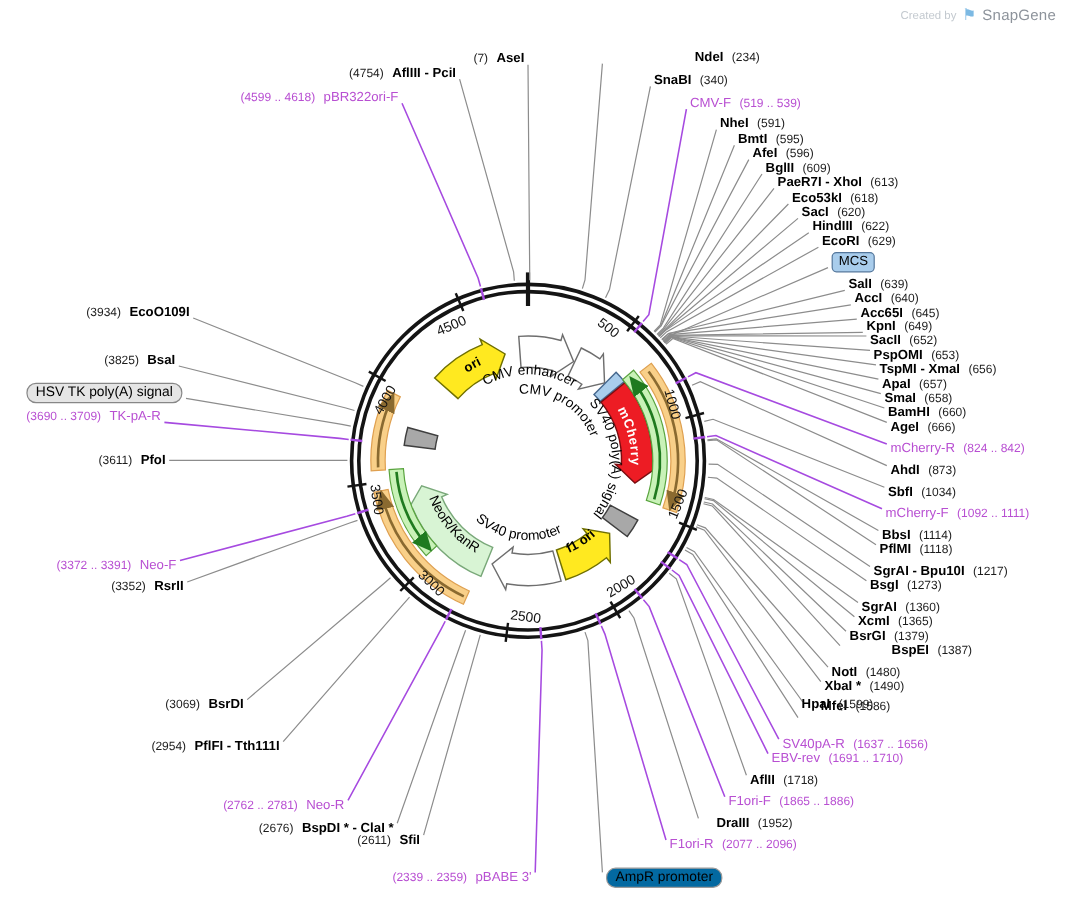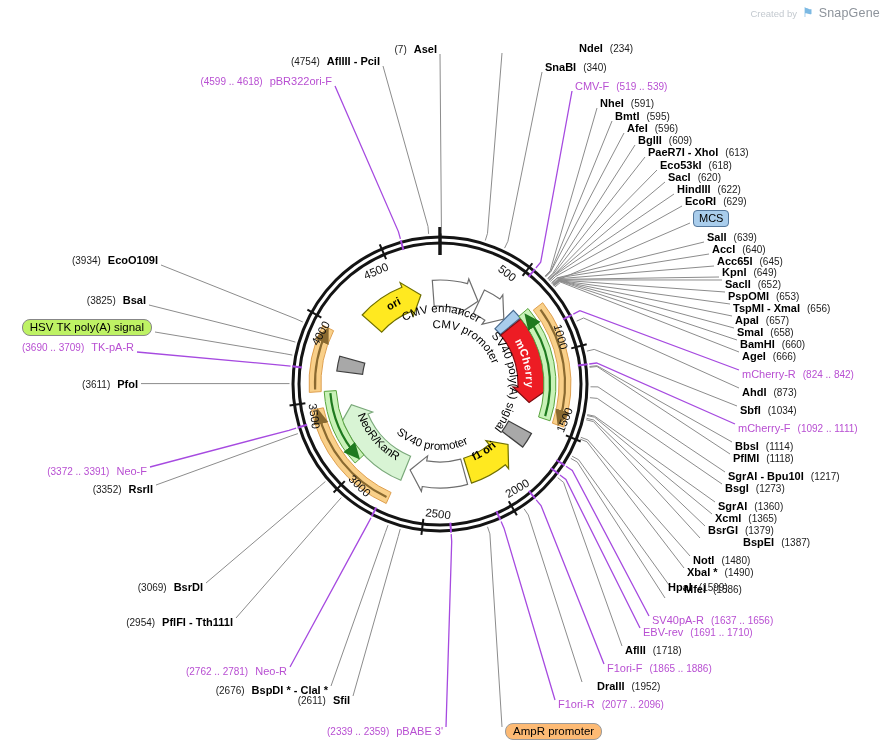--- a/index.html
+++ b/index.html
@@ -5,22 +5,22 @@
   html,body{margin:0;padding:0;background:#fff;font-family:"Liberation Sans",sans-serif;}
   #stage{position:relative;width:890px;height:749px;background:#fff;overflow:hidden;}
   #map-svg{position:absolute;left:0;top:0;}
   #labels{position:absolute;left:0;top:0;width:100%;height:100%;}
   .lab{position:absolute;white-space:nowrap;font-size:11px;line-height:15px;height:15px;display:flex;gap:7px;align-items:center;}
   .lab .nm{font-weight:bold;color:#000;}
   .lab .ps{font-size:10px;color:#1c1c1c;}
   .lab.primer .nm{font-weight:normal;color:#b84fd2;}
   .lab.primer .ps{color:#b84fd2;}
   .lab.box-blue .bx{background:#a9cdec;border:1px solid #54779c;border-radius:4px;padding:0 5px;font-size:11px;color:#000;}
-  .lab.box-gray .bx{background:#bef264;border:1px solid #878787;border-radius:8px;padding:0 7px;font-size:11.5px;color:#000;}
-  .lab.box-white .bx{background:#fdba74;border:1px solid #9a9a9a;border-radius:8px;padding:0 7px;font-size:11.5px;color:#000;}
+  .lab.box-gray .bx{background:#e5e5e5;border:1px solid #878787;border-radius:8px;padding:0 7px;font-size:11.5px;color:#000;}
+  .lab.box-white .bx{background:#0369a1;border:1px solid #9a9a9a;border-radius:8px;padding:0 7px;font-size:11.5px;color:#000;}
   .tickl{font-size:11.5px;fill:#111;}
   .ct{font-size:11.5px;fill:#000;}
   .ct-b{font-size:11px;font-weight:bold;fill:#000;}
   .ct-w{font-size:11px;font-weight:bold;fill:#fff;letter-spacing:.5px;}
   #title{position:absolute;left:441px;top:370px;transform:translateX(-50%);text-align:center;}
   #title .t1{font-size:13.5px;font-weight:bold;color:#000;}
   #title .t2{font-size:12px;color:#000;margin-top:1px;}
   #watermark{position:absolute;top:6px;right:10px;display:flex;align-items:center;gap:5px;}
   #watermark .wm1{font-size:9.5px;color:#c3c9cf;}
   #watermark .flag{font-size:13px;color:#7cb9e3;line-height:12px;}

